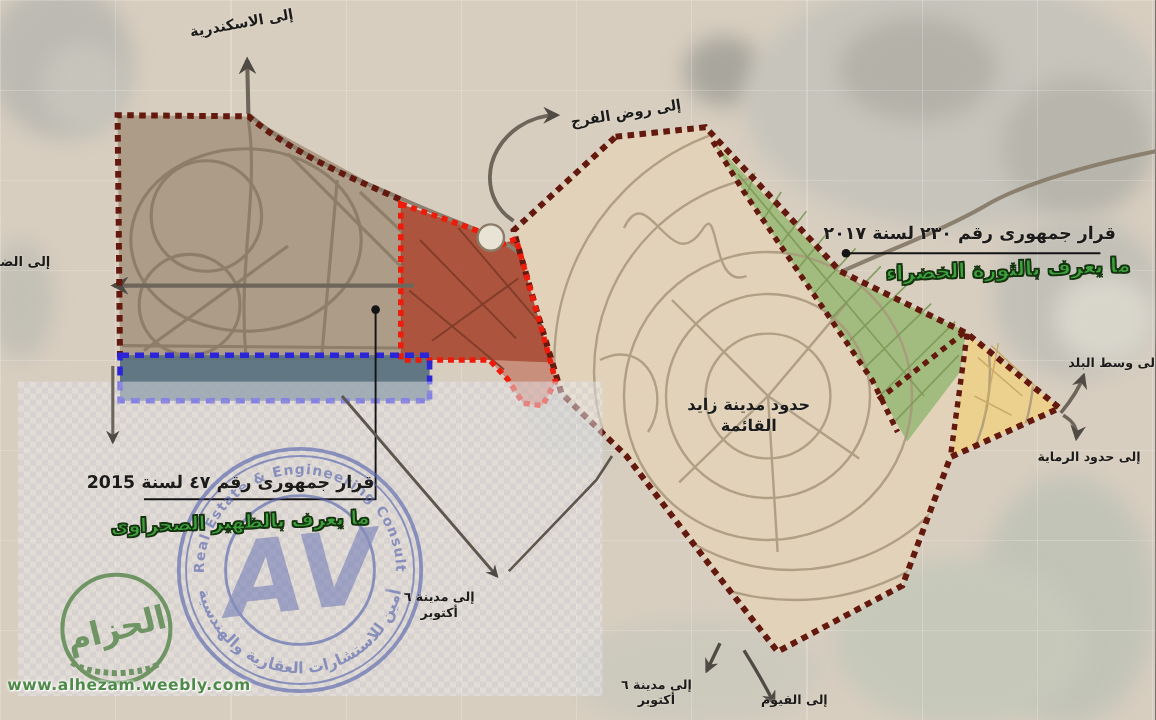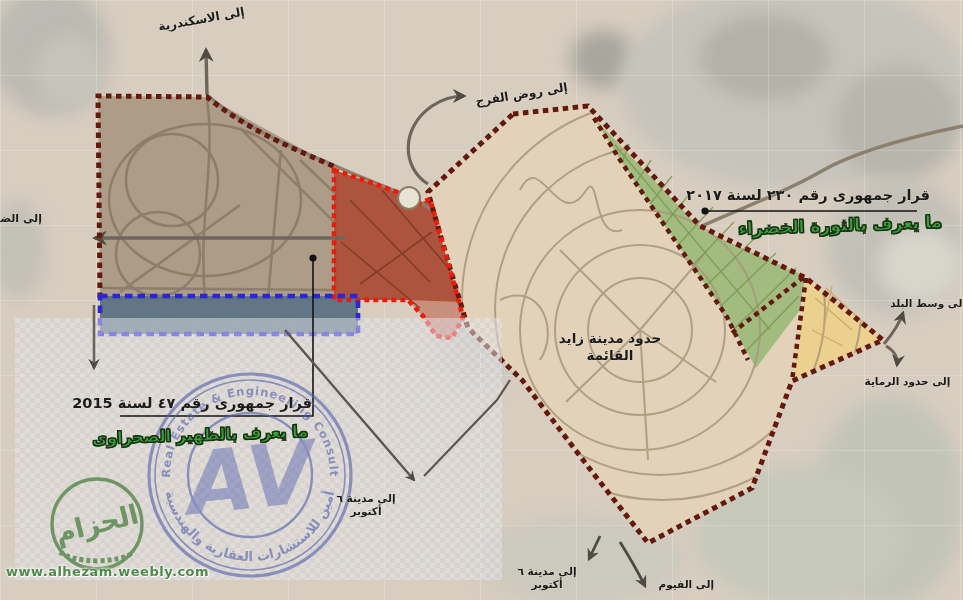--- a/index.html
+++ b/index.html
@@ -184,22 +184,22 @@
   <div class="lbl" style="left:896px;top:297px;width:70px;font-size:10.5px;">إلى وسط البلد</div>
   <div class="lbl" style="left:855px;top:375px;width:105px;font-size:10.5px;">إلى حدود الرماية</div>
   <div class="lbl" style="left:330px;top:492px;width:72px;font-size:10.5px;">
     <span>إلى مدينة ٦</span><br>
     <span>أكتوبر</span>
   </div>
   <div class="lbl" style="left:512px;top:565px;width:70px;font-size:10.5px;">
     <span>إلى مدينة ٦</span><br>
     <span>أكتوبر</span>
   </div>
-  <div class="lbl" style="left:650px;top:578px;width:64px;font-size:10.5px;text-align:right;">إلى الفيوم</div>
-  <div class="lbl" style="left:545px;top:330px;width:130px;font-size:13.5px;">
+  <div class="lbl" style="left:630px;top:578px;width:64px;font-size:10.5px;">إلى الفيوم</div>
+  <div class="lbl" style="left:559px;top:330px;width:130px;font-size:13.5px;">
     <span>حدود مدينة زايد</span><br>
     <span>القائمة</span>
   </div>
 
   <div class="lbl" style="left:720px;top:186px;width:210px;font-size:14.5px;">قرار جمهورى رقم ٢٣٠ لسنة ٢٠١٧</div>
   <div class="lbl green-name" style="left:742px;top:215px;width:200px;font-size:17px;transform:rotate(-2deg);">ما يعرف بالثورة الخضراء</div>
 
   <div class="lbl" style="left:100px;top:394px;width:212px;font-size:14.5px;">قرار جمهورى رقم ٤٧ لسنة 2015</div>
   <div class="lbl green-name" style="left:112px;top:425px;width:196px;font-size:16px;transform:rotate(-2deg);">ما يعرف بالظهير الصحراوى</div>
 

